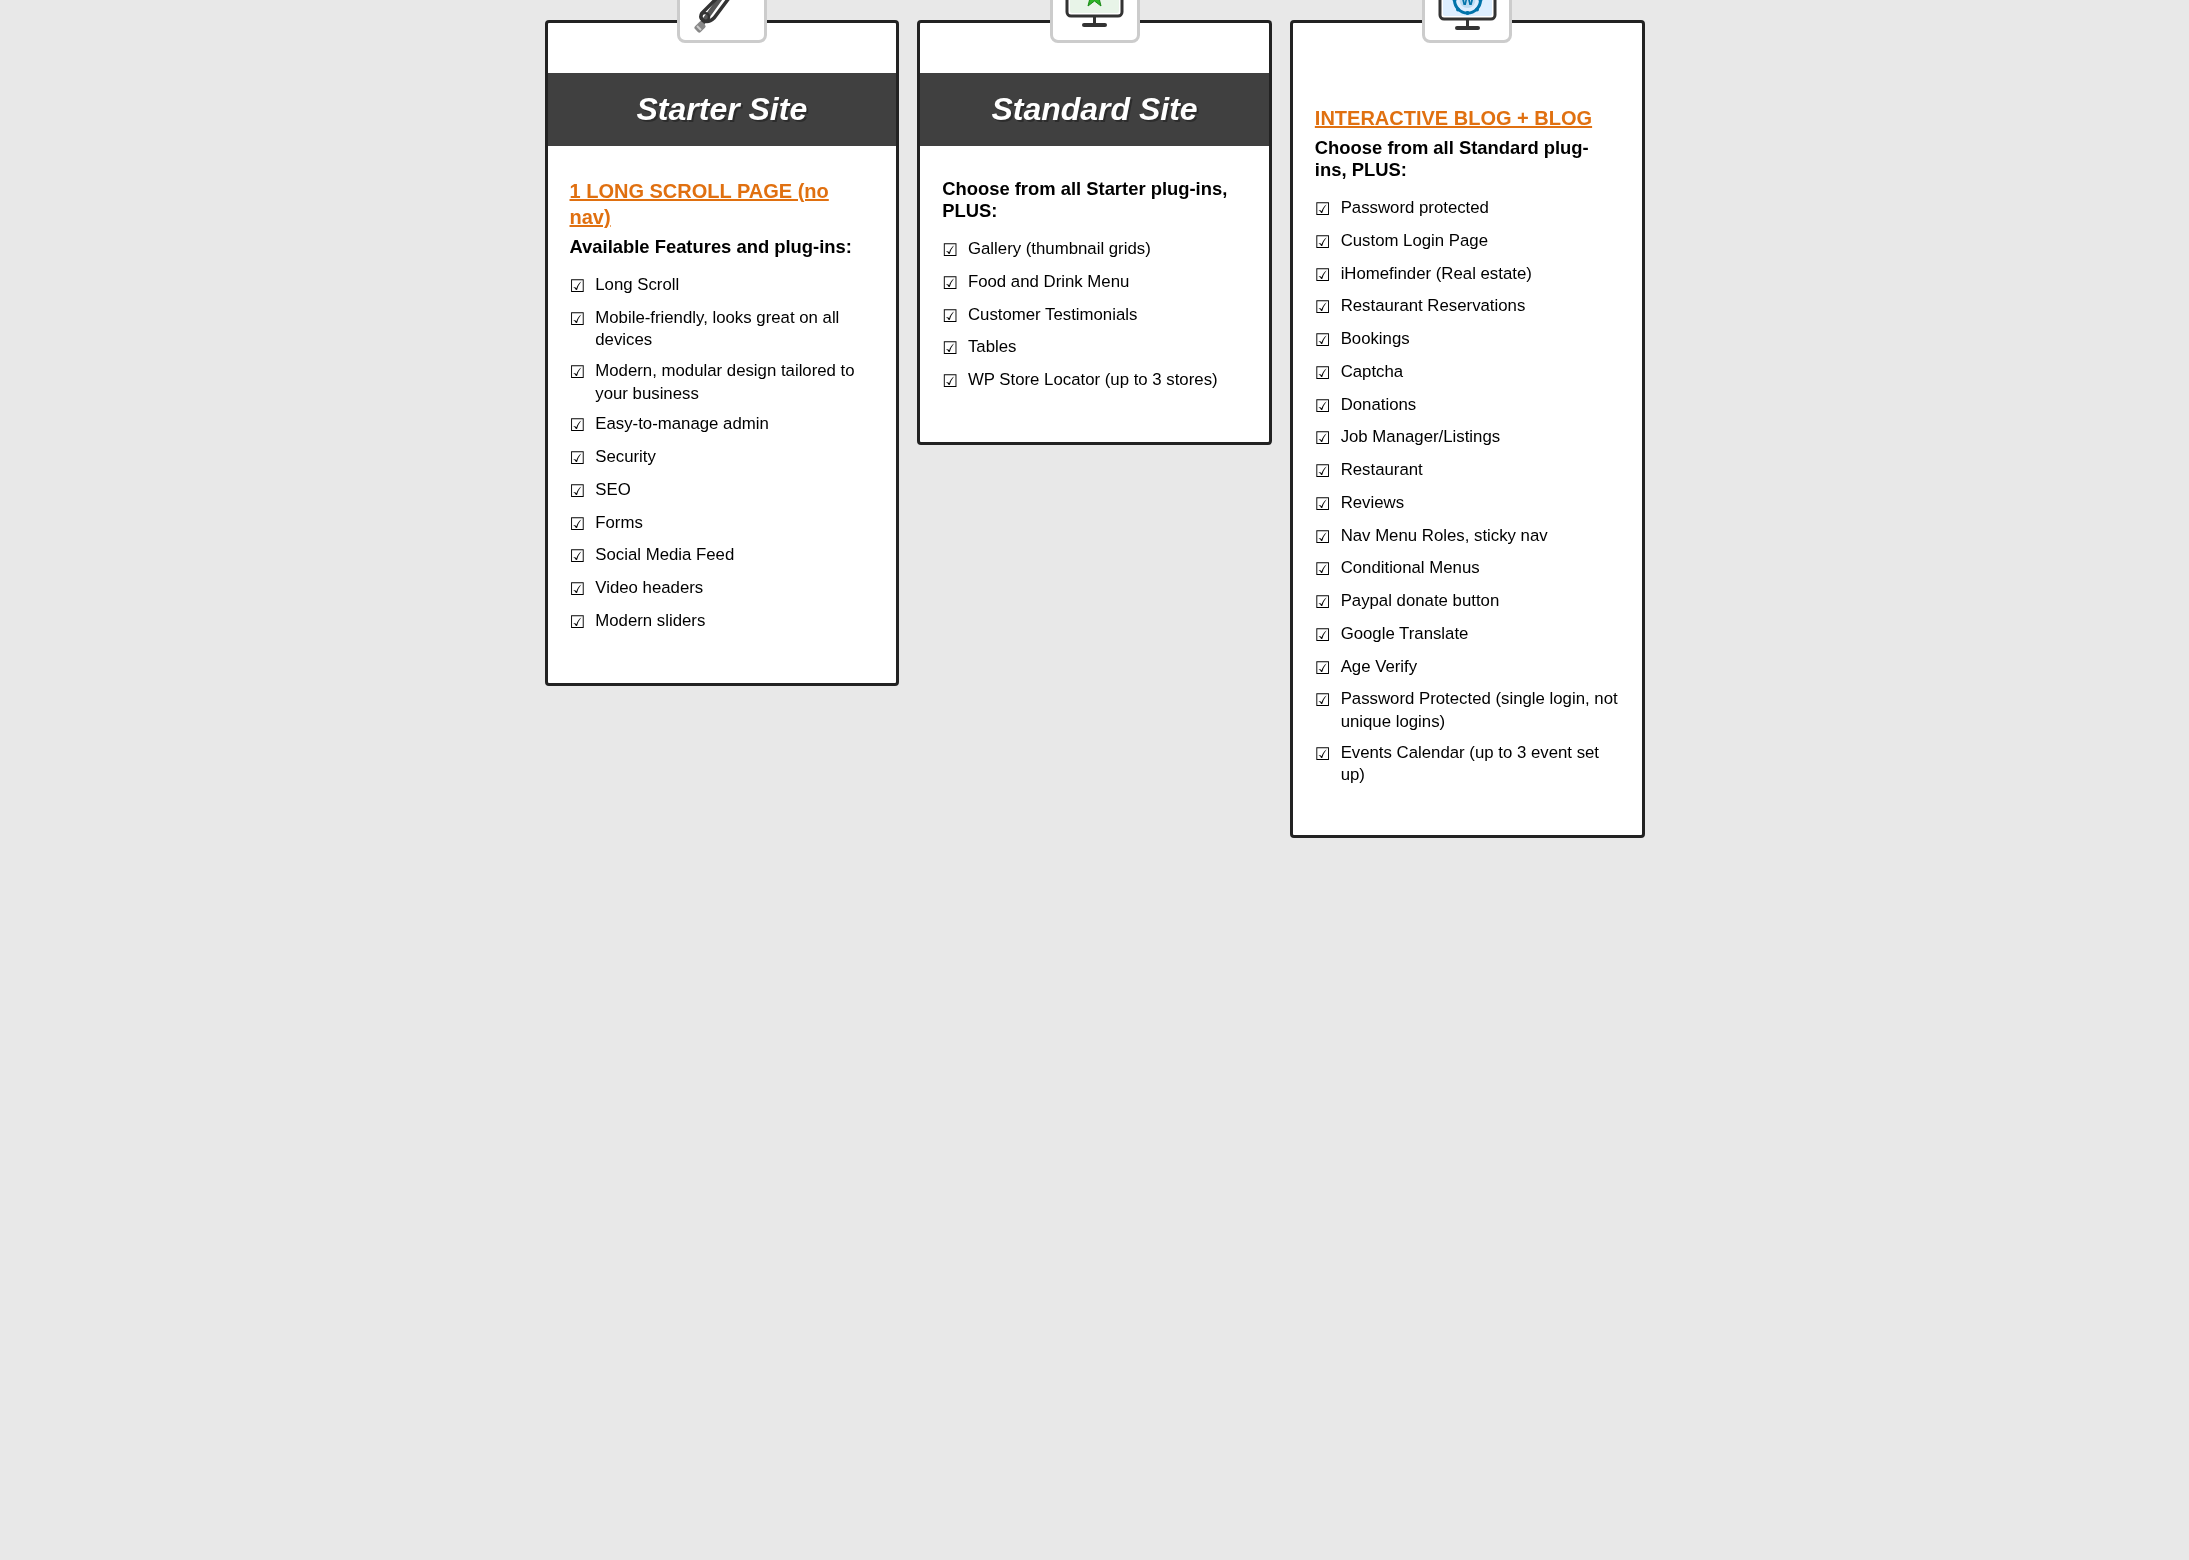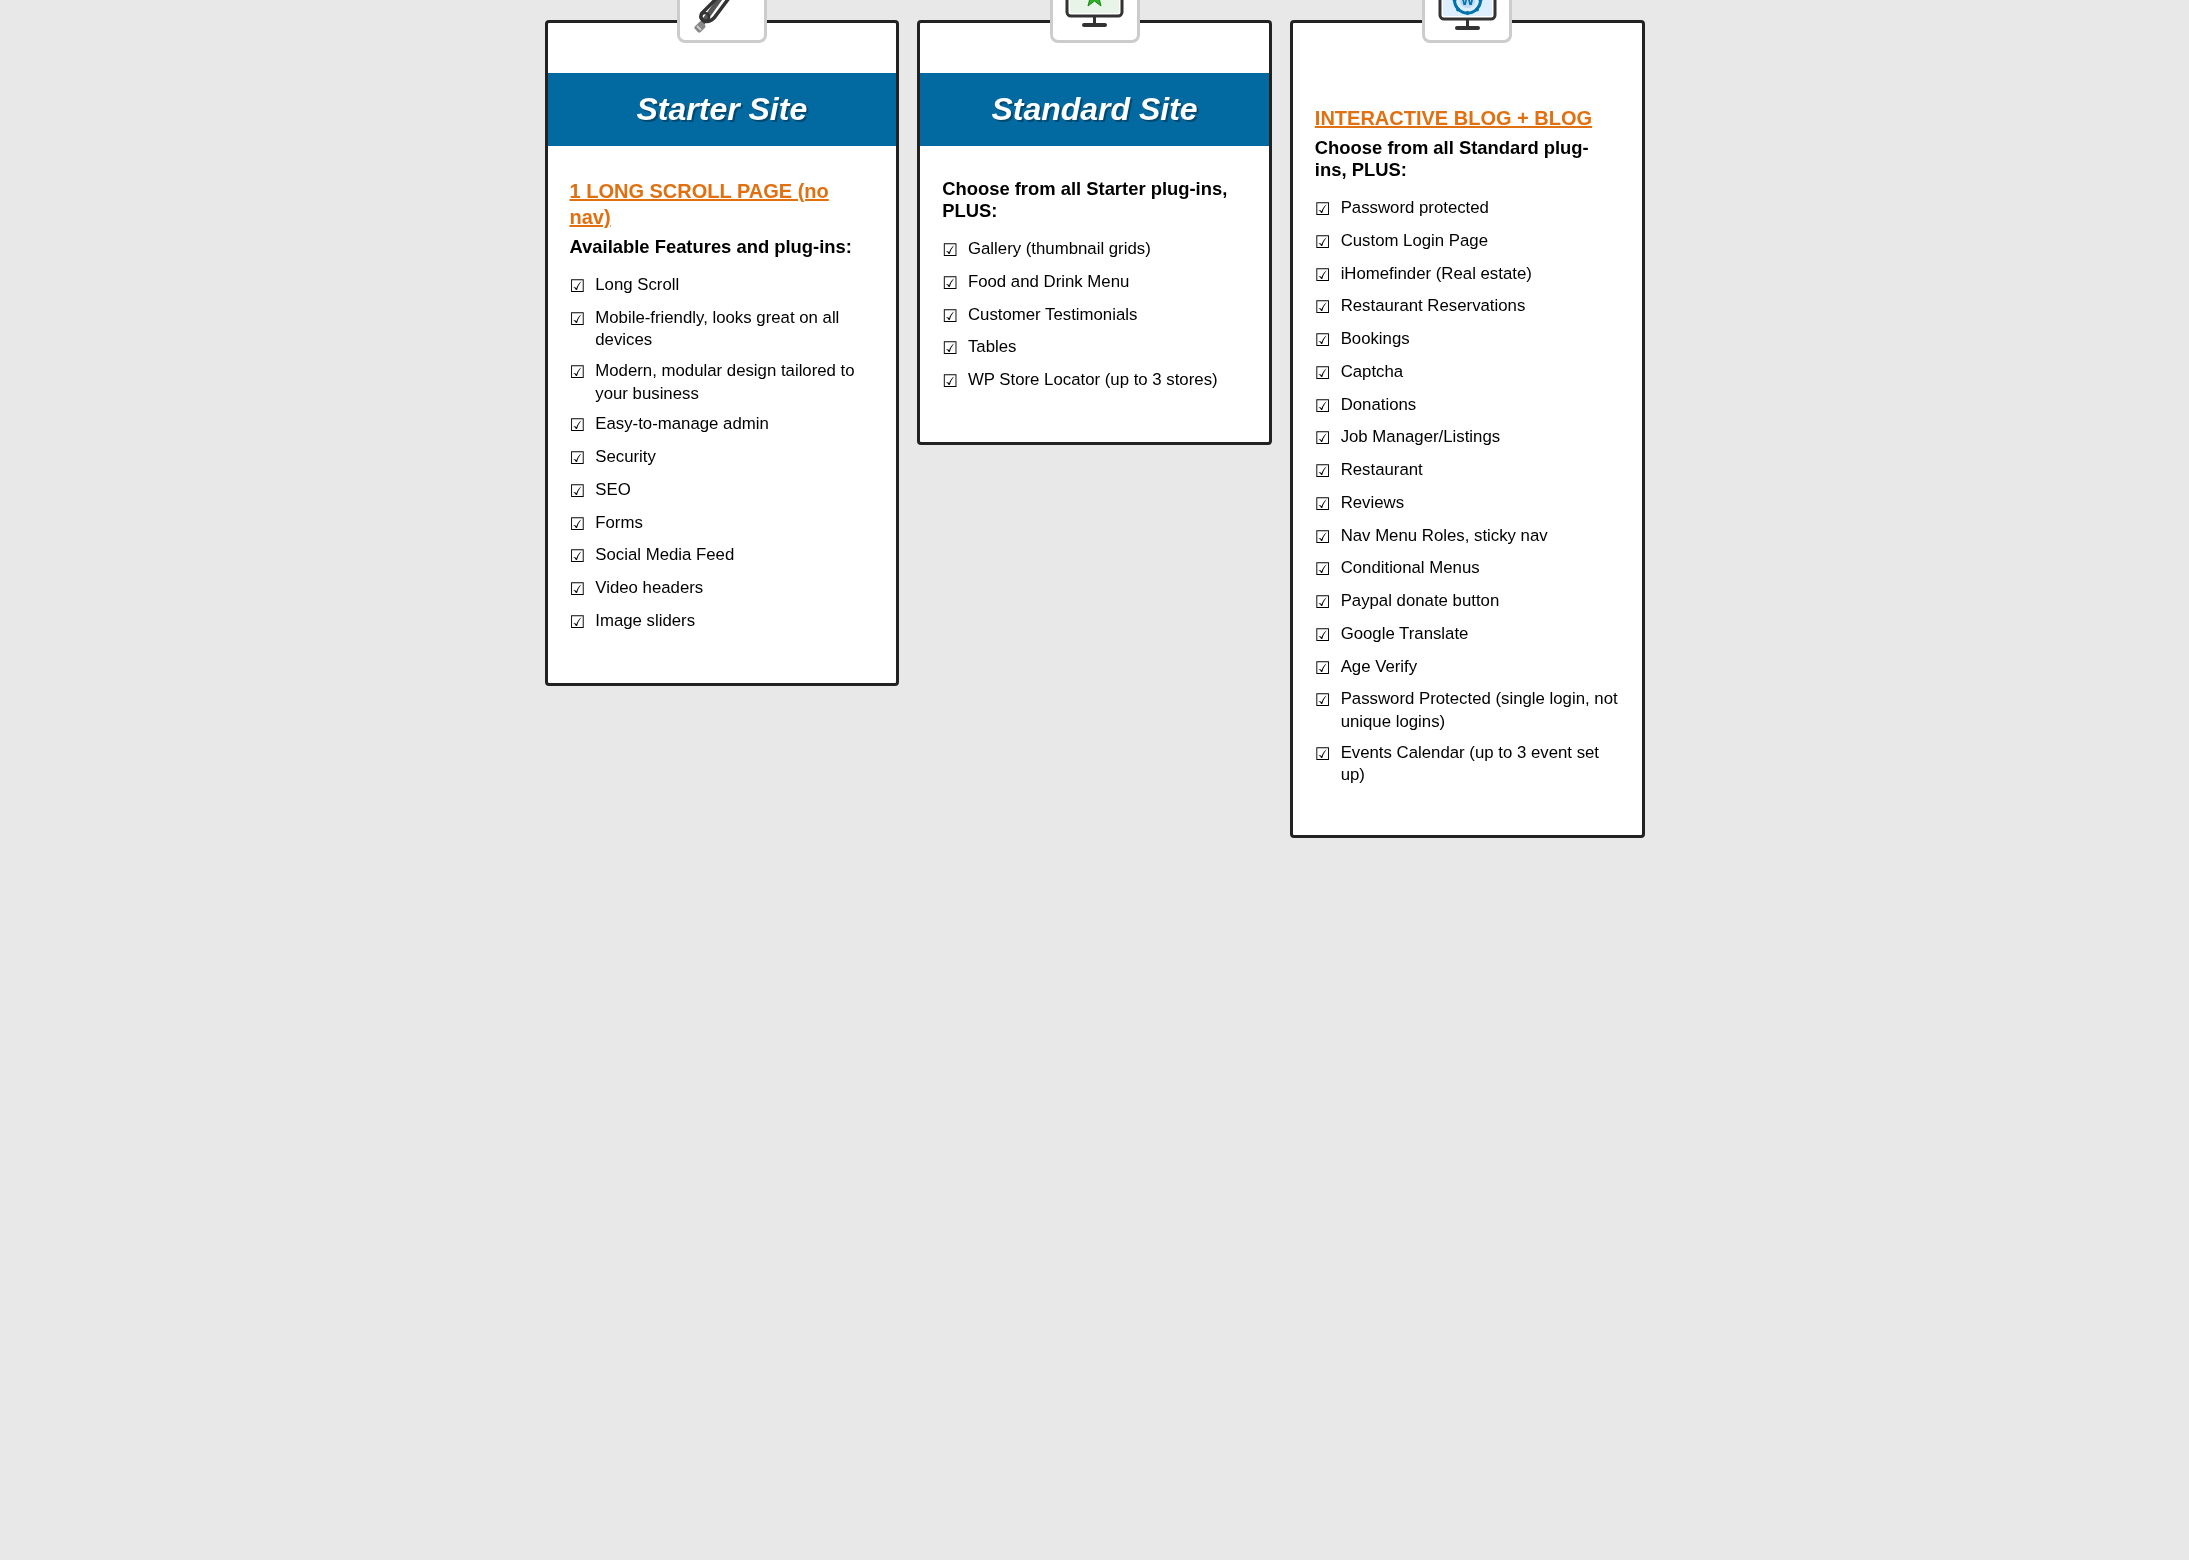--- a/index.html
+++ b/index.html
@@ -39,21 +39,21 @@
       border-radius: 8px;
       display: flex;
       align-items: center;
       justify-content: center;
       font-size: 40px;
     }
     .card-wrapper {
       padding-top: 50px;
     }
     .card-header {
-      background: #0369a1;
+      background: #404040;
       padding: 18px 10px;
       text-align: center;
     }
     .card-header h2 {
       color: #fff;
       font-size: 2rem;
       font-weight: 900;
       font-style: italic;
       text-shadow: 2px 2px 0 rgba(0,0,0,0.3);
     }
@@ -169,21 +169,21 @@
       <span>Social Media Feed</span>
     </li>
 
     <li>
       <span class="checkmark">☑</span>
       <span>Video headers</span>
     </li>
 
     <li>
       <span class="checkmark">☑</span>
-      <span>Image sliders</span>
+      <span>Modern sliders</span>
     </li>
 
         </ul>
       </div>
     </div>
   </div>
     <div class="card">
     <div class="card-icon">
       <svg width="65" height="60" viewBox="0 0 65 60" xmlns="http://www.w3.org/2000/svg">
 

